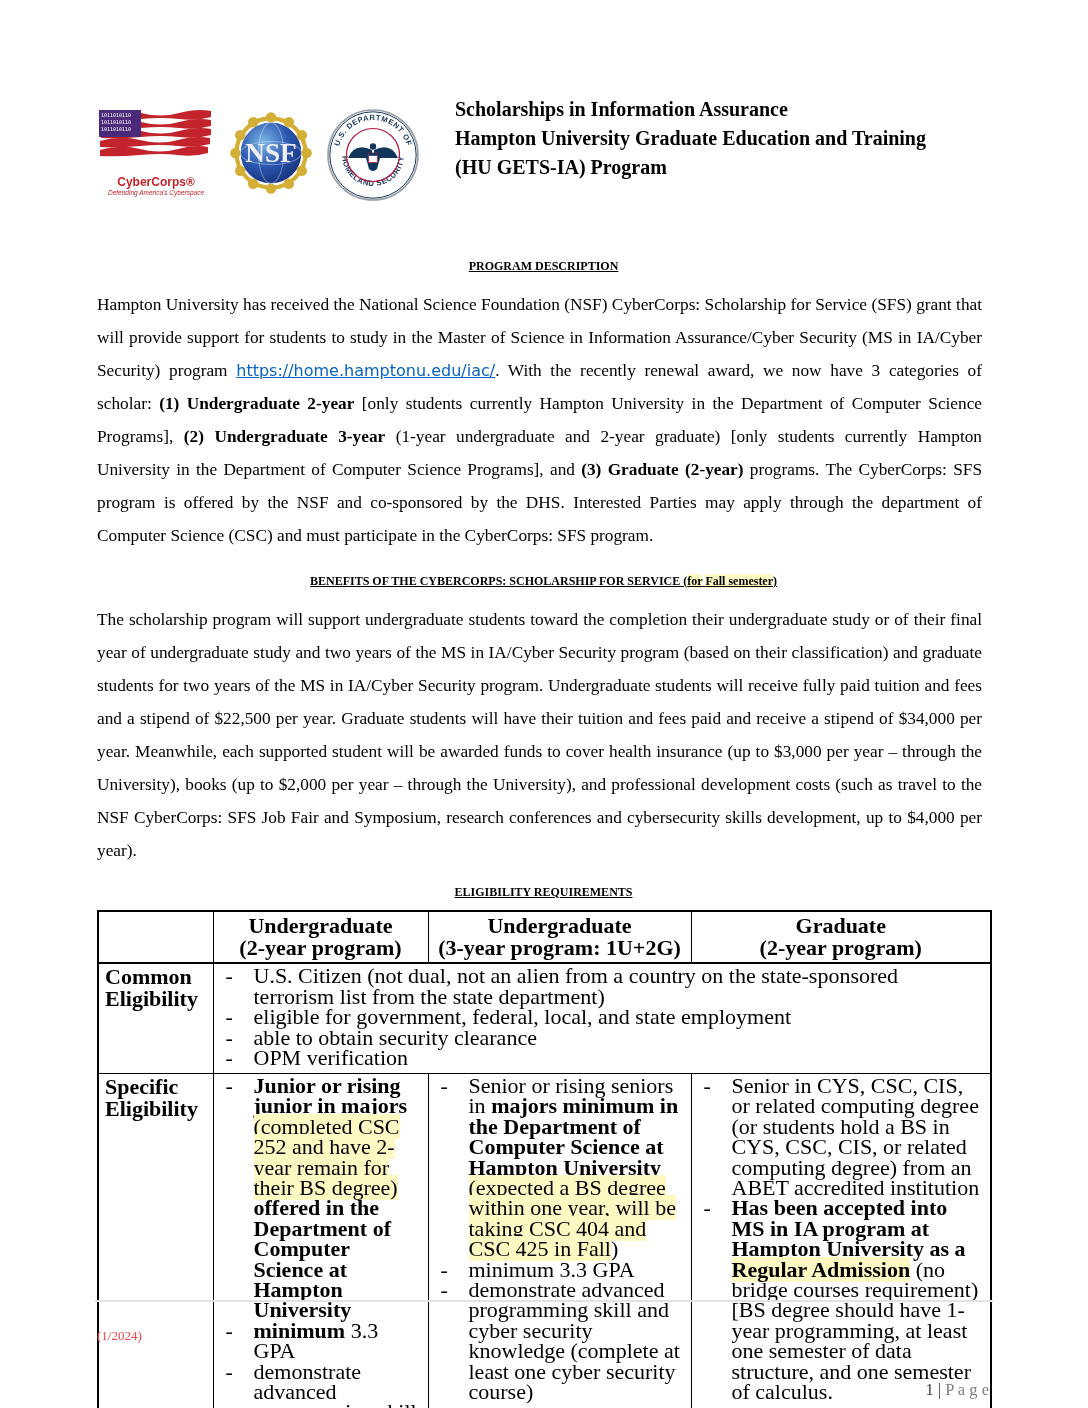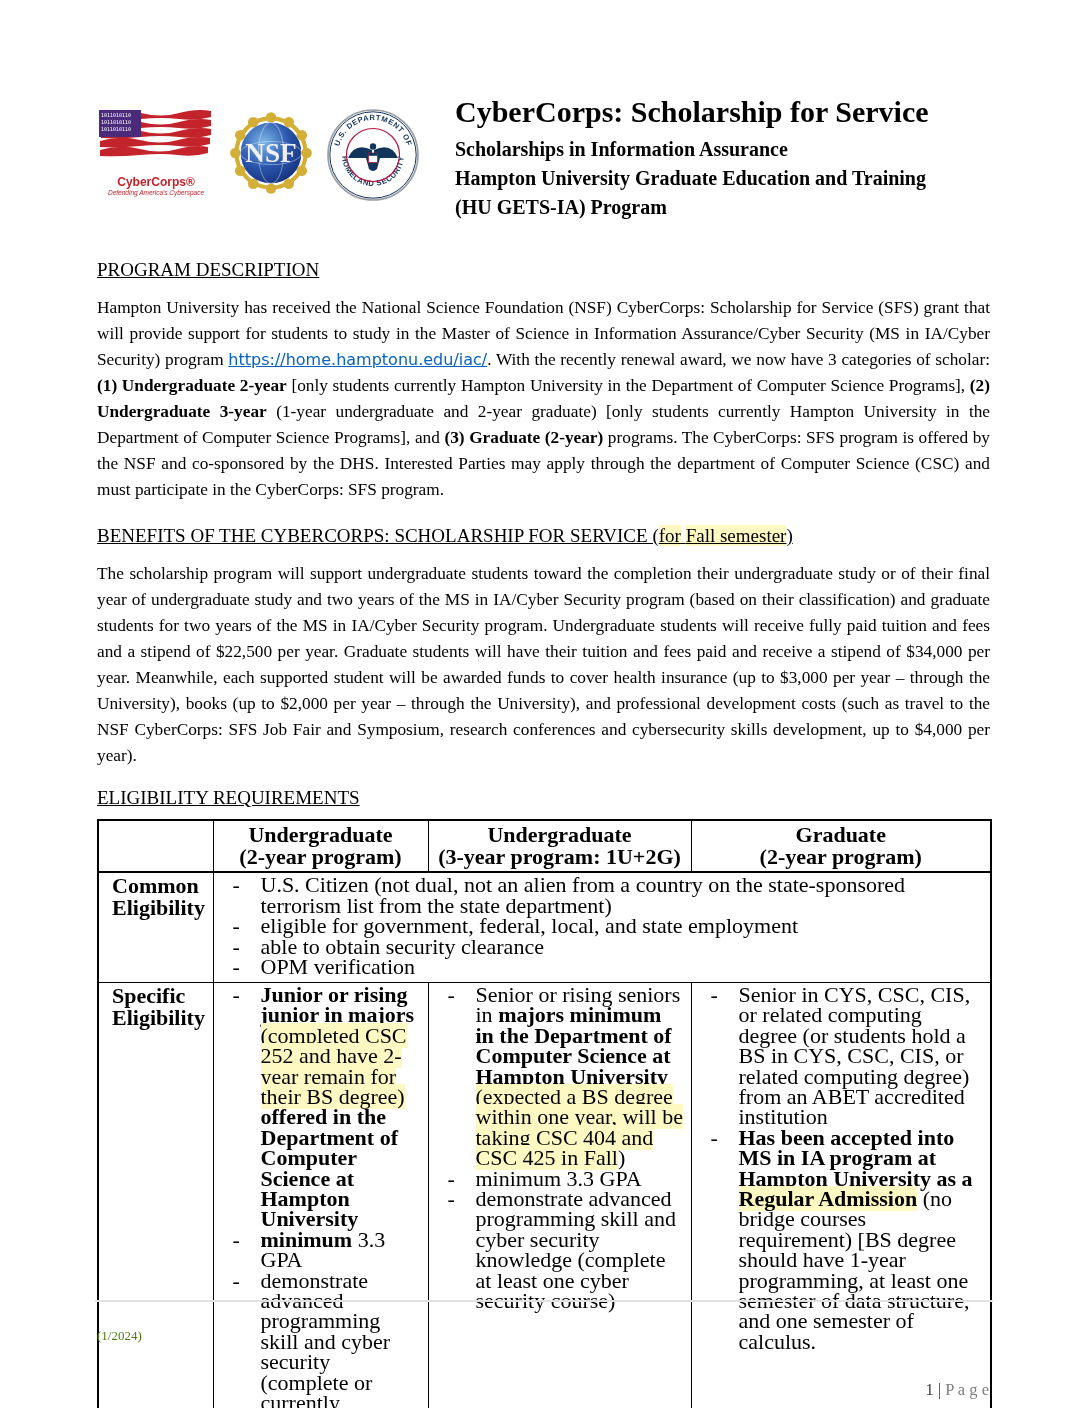--- a/index.html
+++ b/index.html
@@ -17,57 +17,57 @@
   .header { display:flex; align-items:flex-start; height:138px; }
   .logos { display:flex; align-items:flex-start; flex:none; }
   .logo-block { margin-right:12px;margin-top:14px; }
   .cc-captions { text-align:center; margin-top:-2px; }
   .cc-name { color:#c3242b; font-weight:bold; font-size:12px; font-family:"Liberation Sans", sans-serif; }
   .cc-tag  { color:#c3242b; font-style:italic; font-size:6.5px; font-family:"Liberation Sans", sans-serif; white-space:nowrap; }
   .title-block { margin-left:24px; }
   .doc-title { font-size:30px; font-weight:bold; line-height:34px; margin:0 0 6px 0; }
   .doc-sub   { font-size:20px; font-weight:bold; line-height:29px; }
   
-  .section-heading { font-size:19px; font-weight:normal; }
+  .section-heading { font-size:12px; font-weight:bold;text-align:center; }
   .sh-underline { text-decoration:underline; }
   .mt-pd  { margin-top:26px; }
   .mt-bn  { margin-top:22px; }
   .mt-el  { margin-top:18px; }
   p.body {
-    font-size:17.3px; line-height:26px;
-    text-align:justify; margin:14px 0 0 0;
+    font-size:17.3px; line-height:33px;
+    text-align:justify; margin:14px 8px 0 0;
   }
   .b  { font-weight:bold; }
   .hl { background:#fef9c3; }
   a.link {
     font-family:"DejaVu Sans", sans-serif;
     font-size:16px; color:#0563c1; text-decoration:underline;
   }
   
   table.elig {
     width:100%; table-layout:fixed; border-collapse:collapse;
     margin-top:10px; font-size:22px;
     border:2px solid #000;
   }
   table.elig th, table.elig td {
-    border:1px solid #000; vertical-align:top; padding:2px 6px 4px 13px;
+    border:1px solid #000; vertical-align:top; padding:2px 6px 4px 6px;
   }
   table.elig tr.head th { border-bottom:2px solid #000; font-weight:bold; text-align:center; line-height:22px; padding:3px 4px; }
   td.rowlabel { font-weight:bold; line-height:22px; padding-top:4px; }
   .li { display:flex; line-height:20.6px; }
   .li .dash { flex:none; width:34px; padding-left:6px; box-sizing:border-box; }
   .li .it { flex:1; }
   td.spec-cell .li { line-height:20.4px; }
   
   .footer-divider { position:absolute; left:95px; right:95px; top:1300px; border-top:2px solid #e2e2e2; }
   .page-label { position:absolute; right:99px; top:1380px; font-size:16.5px; color:#595959; }
   .page-label .num { color:#3f3f3f; }
   .page-label .sep { color:#3f3f3f; padding:0 4px; }
   .page-label .word { color:#7f7f7f; }
-  .footer-date { position:absolute; left:97px; top:1328px; font-size:13px; color:#4d7c0f; }
+  .footer-date { position:absolute; left:97px; top:1328px; font-size:13px; color:#ef4444; }
 </style>
 </head>
 <body>
 
 <div class="page">
 
   <div class="header">
     <div class="logos">
 
       <div class="logo-block">
@@ -146,21 +146,20 @@
             <path d="M39,49 L53,49 L50,60 Q46,64 42,60 Z"></path>
             <circle cx="46" cy="37.5" r="3.2"></circle>
           </g>
           <rect x="41.5" y="44" width="9" height="9.5" fill="#ffffff" stroke="#b31942" stroke-width="0.8"></rect>
           <rect x="41.5" y="44" width="9" height="2.8" fill="#12355c"></rect>
         </svg>
       </div>
     </div>
 
     <div class="title-block">
-      <div class="doc-title">CyberCorps: Scholarship for Service</div>
       <div class="doc-sub">Scholarships in Information Assurance</div>
       <div class="doc-sub">Hampton University Graduate Education and Training</div>
       <div class="doc-sub">(HU GETS-IA) Program</div>
     </div>
   </div>
 
   <div class="section-heading mt-pd">
     <span class="sh-underline">PROGRAM DESCRIPTION</span>
   </div>
   <p class="body"><span>Hampton University has received the National Science Foundation (NSF) CyberCorps: Scholarship for Service (SFS) grant that will provide support for students to study in the Master of Science in Information Assurance/Cyber Security (MS in IA/Cyber Security) program </span><a href="#" class="link">https://home.hamptonu.edu/iac/</a><span>. With the recently renewal award, we now have 3 categories of scholar: </span><span class="b">(1) Undergraduate 2-year</span><span> [only students currently Hampton University in the Department of Computer Science Programs], </span><span class="b">(2) Undergraduate 3-year</span><span> (1-year undergraduate and 2-year graduate) [only students currently Hampton University in the Department of Computer Science Programs], and </span><span class="b">(3) Graduate (2-year)</span><span> programs.  The CyberCorps: SFS program is offered by the NSF and co-sponsored by the DHS. Interested Parties may apply through the department of Computer Science (CSC) and must participate in the CyberCorps: SFS program.</span></p>

